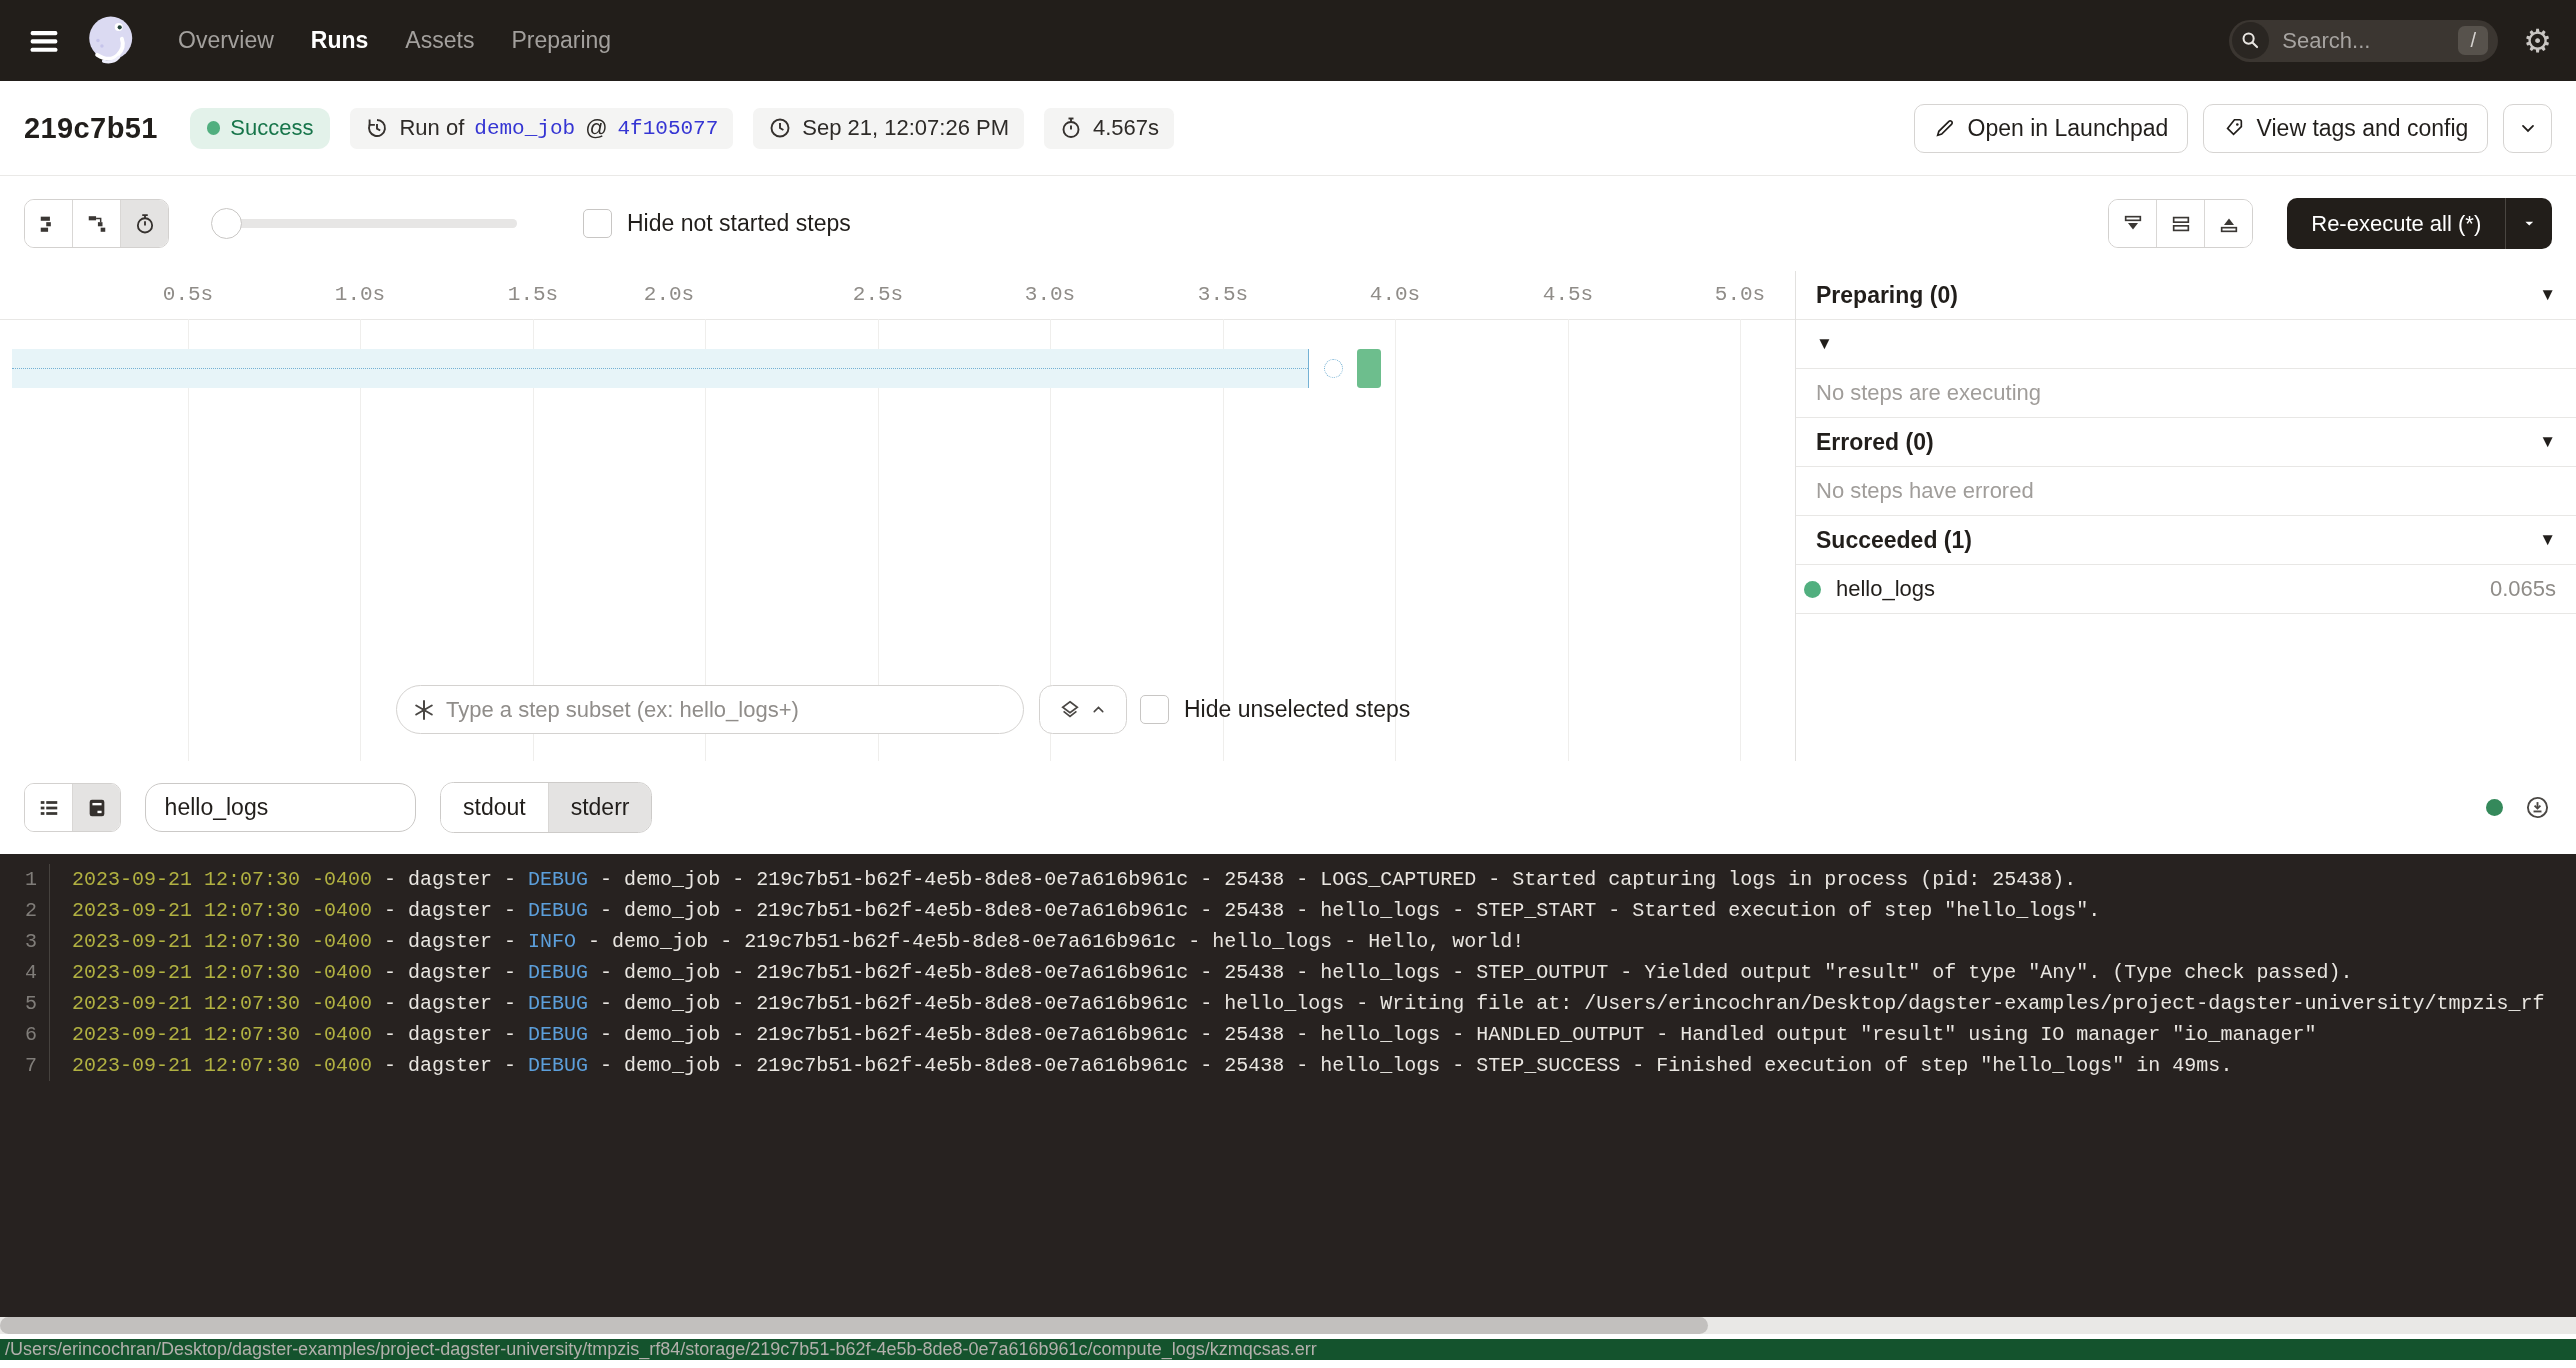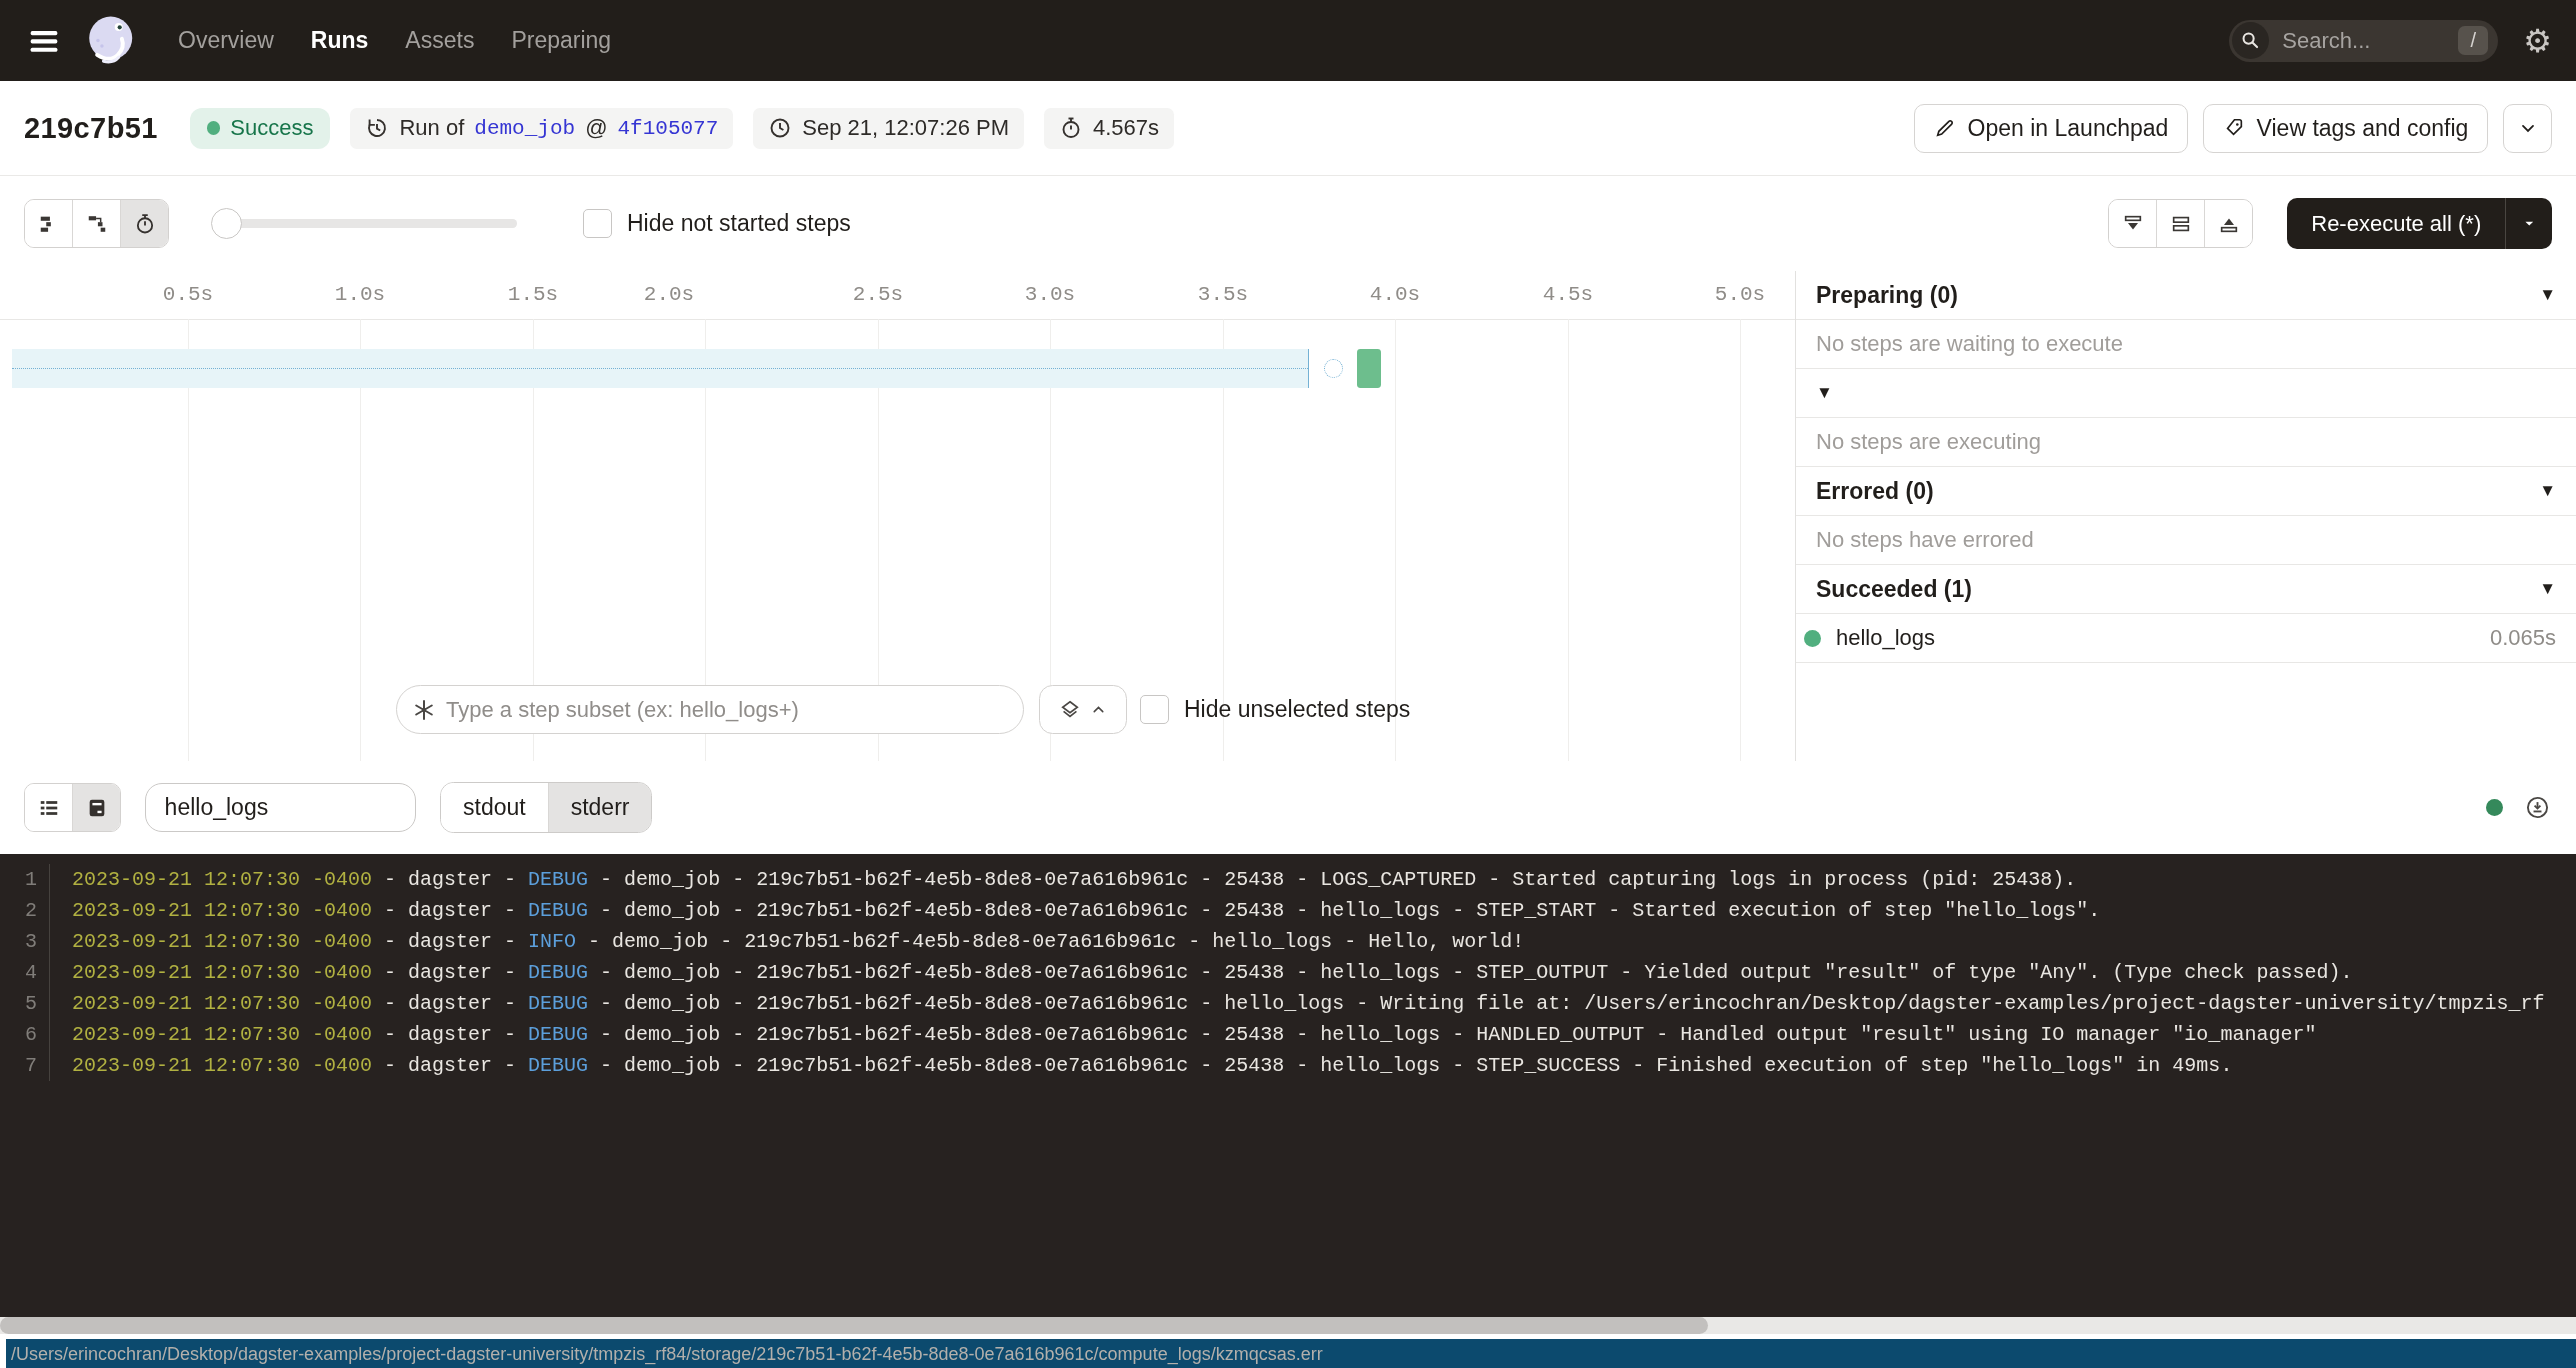--- a/index.html
+++ b/index.html
@@ -123,21 +123,21 @@
         border-right:0.8px solid #46423E;align-self:stretch;display:flex;
         align-items:center;justify-content:flex-end;}
   .ltext{margin-left:22px;color:#E9E6E1;}
   .lts{color:#B1B141;}
   .llvl{color:#5C9FDB;}
 
   
   .hscroll{position:absolute;top:1317px;left:0;right:0;height:17px;background:#E9E8E6;}
   .hthumb{position:absolute;left:0;top:0;height:17px;width:1708px;background:#C2C0BE;
           border-radius:8.5px;cursor:grab;}
-  .pathbar{position:absolute;top:1339px;left:6px;right:0;height:30px;background:#0c4a6e;
+  .pathbar{position:absolute;top:1339px;left:0;right:0;height:21px;background:#14532d;
            display:flex;align-items:center;}
   .pathtext{font-size:18px;color:#B3B0AC;padding-left:5px;white-space:nowrap;}
 
   svg{display:block;}
 </style>
 </head>
 <body>
 
 <div class="app">
 
@@ -388,23 +388,20 @@
       </div>
     </div>
   </section>
 
   <aside class="panel" id="panel">
       <div class="prow">
         <span class="ptitle">Preparing (0)</span>
         <span class="caret">▼</span>
       </div>
       <div class="prow">
-        <span class="pempty">No steps are waiting to execute</span>
-      </div>
-      <div class="prow">
         <span class="caret">▼</span>
       </div>
       <div class="prow">
         <span class="pempty">No steps are executing</span>
       </div>
       <div class="prow">
         <span class="ptitle">Errored (0)</span>
         <span class="caret">▼</span>
       </div>
       <div class="prow">

